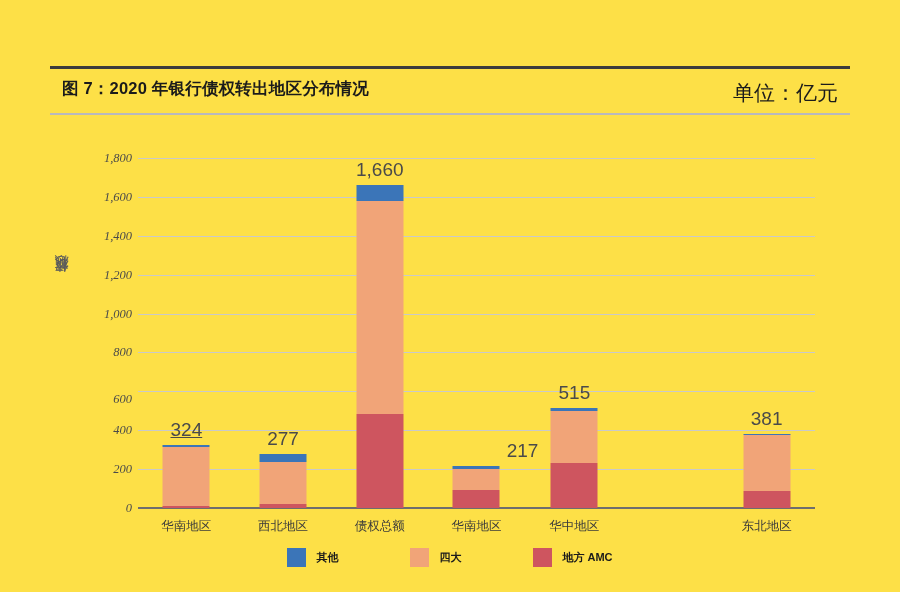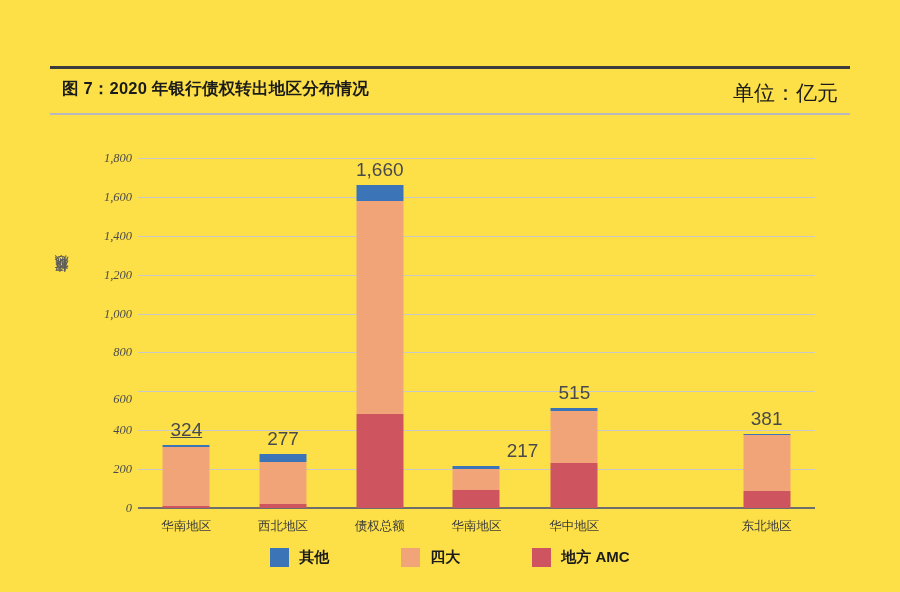--- a/index.html
+++ b/index.html
@@ -151,21 +151,21 @@
     display: flex;
     align-items: center;
     gap: 10px;
   }
   .swatch {
     width: 19px;
     height: 19px;
     display: block;
   }
   .legend-text {
-    font-size: 15px;
+    font-size: 11px;
     font-weight: bold;
     color: #1b1b1b;
     white-space: nowrap;
   }
 </style>
 </head>
 <body>
 
 <div id="figure">
 

